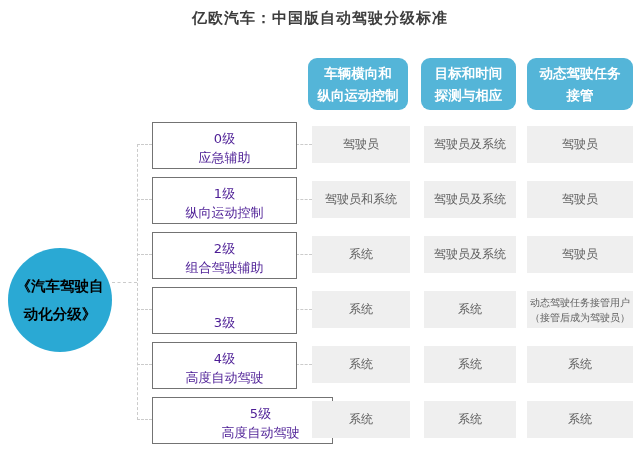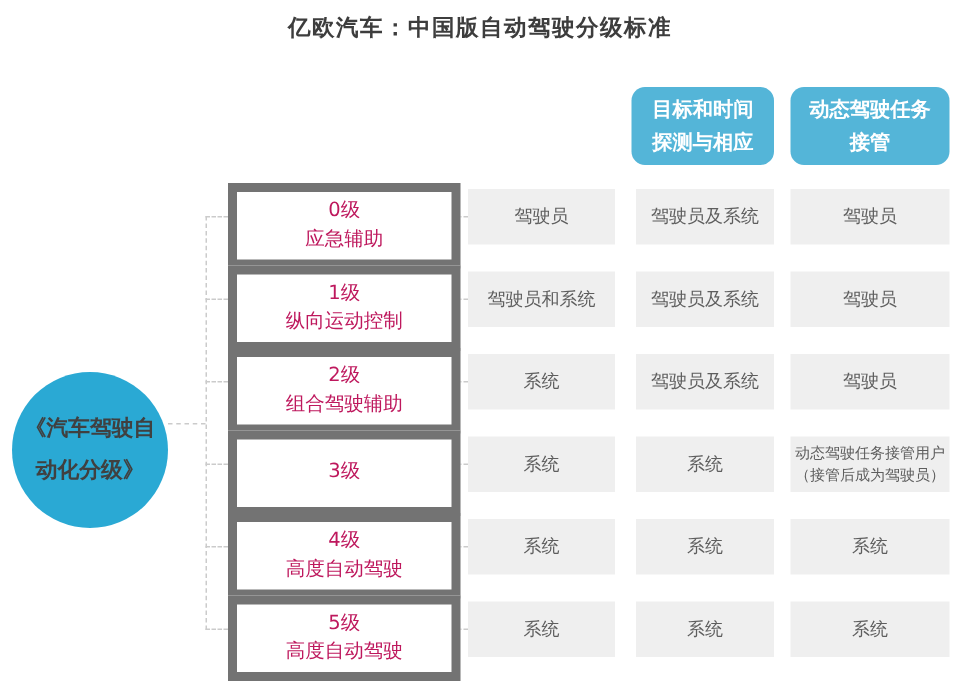--- a/index.html
+++ b/index.html
@@ -3,32 +3,32 @@
 <meta charset="utf-8">
 <style>
   html,body{margin:0;padding:0;background:#fff;}
   body{font-family:"DejaVu Sans","Liberation Sans",sans-serif;}
   .canvas{position:relative;width:640px;height:465px;background:#ffffff;overflow:hidden;}
 
   .title{position:absolute;top:9px;left:0;right:0;text-align:center;
          font-size:15px;font-weight:bold;color:#3d3d3d;letter-spacing:1px;}
 
   .circle{position:absolute;left:8px;top:248px;width:104px;height:104px;border-radius:50%;
-          background:#2aa9d4;color:#404040;font-weight:bold;font-size:14.5px;line-height:1.95;
+          background:#2aa9d4;color:#000000;font-weight:bold;font-size:14.5px;line-height:1.95;
           display:flex;align-items:center;justify-content:center;text-align:center;white-space:pre-line;}
 
   .hdr{position:absolute;top:58px;height:52px;background:#54b5d8;border-radius:9px;color:#ffffff;
        font-weight:bold;font-size:13.5px;line-height:1.65;display:flex;align-items:center;
        justify-content:center;text-align:center;white-space:pre-line;}
   .h1{left:308px;width:100px;} .h2{left:421px;width:95px;} .h3{left:527px;width:106px;}
 
-  .lbox{position:absolute;left:152px;width:143px;height:45px;background:#fff;border:6px solid #737373;
-        display:flex;flex-direction:column;align-items:center;justify-content:center;
-        font-size:13px;color:#be185d;line-height:1.45;}
-  .r0{top:122px;} .r1{top:177px;} .r2{top:232px;} .r3{top:287px;} .r4{top:342px;} .r5{top:397px;}
+  .lbox{position:absolute;left:152px;width:143px;height:45px;background:#fff;border:1px solid #737373;
+        display:flex;flex-direction:column;align-items:center;justify-content:flex-end;
+        font-size:13px;color:#4c1d95;line-height:1.45;}
+  .r0{top:122px;} .r1{top:177px;} .r2{top:232px;} .r3{top:287px;} .r4{top:342px;} .r5{top:397px;padding-left:36px;}
 
   .cell{position:absolute;height:37px;background:#efefef;display:flex;align-items:center;
         justify-content:center;text-align:center;font-size:12px;color:#5e5e5e;white-space:pre-line;}
   .c1{left:312px;width:98px;} .c2{left:424px;width:92px;} .c3{left:527px;width:106px;}
   .t0{top:126px;} .t1{top:181px;} .t2{top:236px;} .t3{top:291px;} .t4{top:346px;} .t5{top:401px;}
   .cell.small{font-size:10px;line-height:1.5;font-family:Liberation Serif, serif;}
 
   .vline{position:absolute;left:137px;top:144px;height:276px;width:0;border-left:1px dashed #cbcbcb;}
   .hstub{position:absolute;height:0;border-top:1px dashed #cbcbcb;}
   .s-left{left:137px;width:15px;}
@@ -57,20 +57,22 @@
   <div class="hstub s-mid y0"></div>
   <div class="hstub s-mid y1"></div>
   <div class="hstub s-mid y2"></div>
   <div class="hstub s-mid y3"></div>
   <div class="hstub s-mid y4"></div>
   <div class="hstub s-mid y5"></div>
 
   <div class="circle">《汽车驾驶自
 动化分级》</div>
 
+  <div class="hdr h1">车辆横向和
+纵向运动控制</div>
   <div class="hdr h2">目标和时间
 探测与相应</div>
   <div class="hdr h3">动态驾驶任务
 接管</div>
 
   <div class="lbox r0">
     <span>0级</span>
     <span>应急辅助</span>
   </div>
   <div class="lbox r1">

